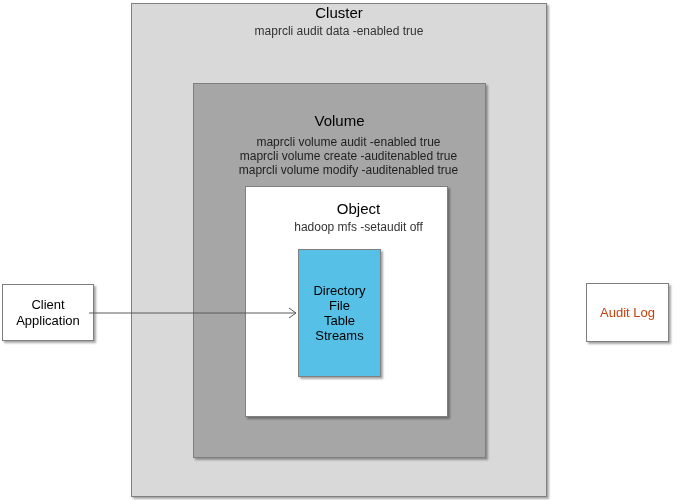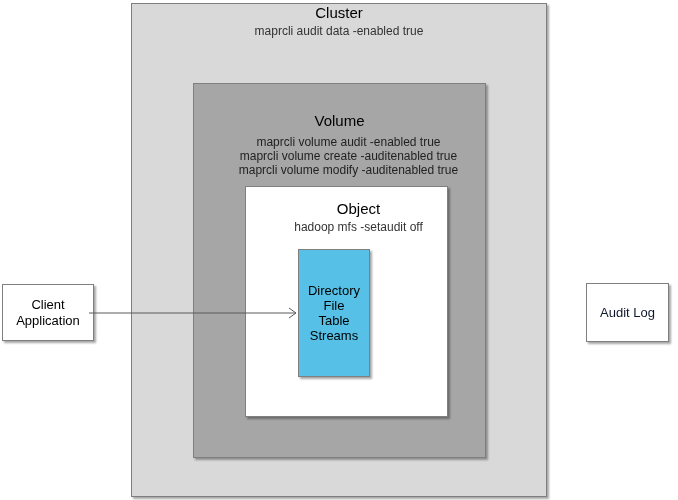--- a/index.html
+++ b/index.html
@@ -44,41 +44,41 @@
   #volume-box .cmd-group { margin-top: 5px; }
   #volume-box .cmd { color: #1f1f1f; padding-left: 18px; }
   #object-box {
     left: 245px; top: 186px; width: 203px; height: 231px;
     background: #ffffff;
     padding-left: 24px;
   }
   #object-box .box-title { margin-top: 13px; }
   #object-box .cmd { margin-top: 2px; }
   #storage-box {
-    left: 298px; top: 249px; width: 72px; height: 128px;
+    left: 298px; top: 249px; width: 83px; height: 128px;
     background: #56c0e6;
     display: flex; align-items: center; justify-content: center;
     text-align: center;
     font-size: 13px; line-height: 15px; color: #000000;
     white-space: pre-line;
   }
   #client-box {
     left: 2px; top: 284px; width: 92px; height: 57px;
     background: #ffffff;
     display: flex; align-items: center; justify-content: center;
     text-align: center;
     font-size: 13px; line-height: 16px; color: #000000;
     padding: 0 4px;
   }
   #audit-box {
     left: 586px; top: 283px; width: 83px; height: 59px;
     background: #ffffff;
     display: flex; align-items: center; justify-content: center;
     text-align: center;
-    font-size: 13px; color: #0f172a;
+    font-size: 13px; color: #c2410c;
   }
   #arrow-layer {
     position: absolute; left: 0; top: 0;
     pointer-events: none;
   }
 </style>
 </head>
 <body>
 
 <div id="canvas">

